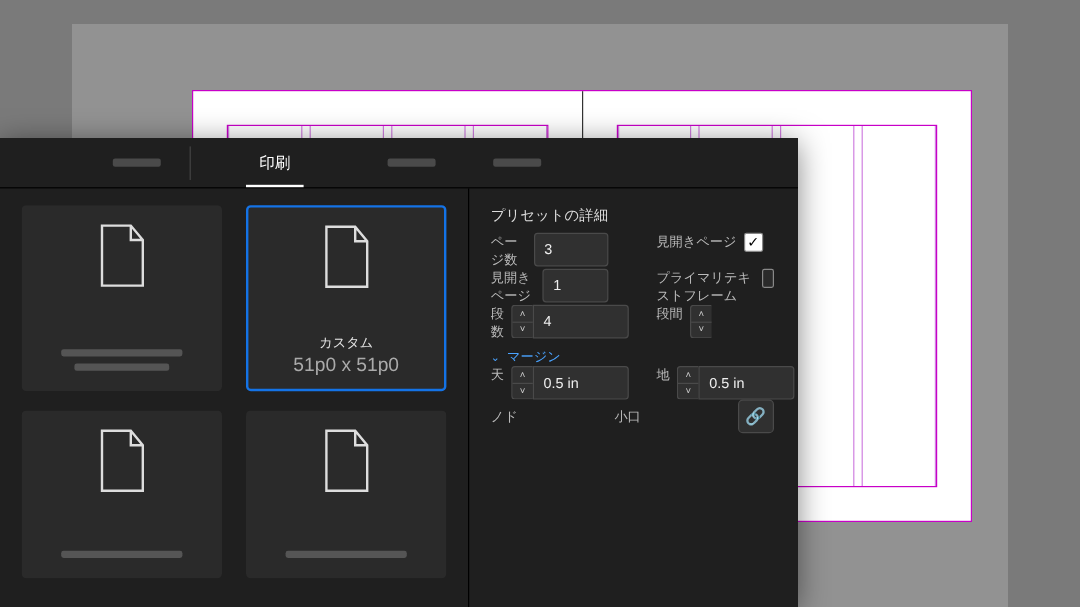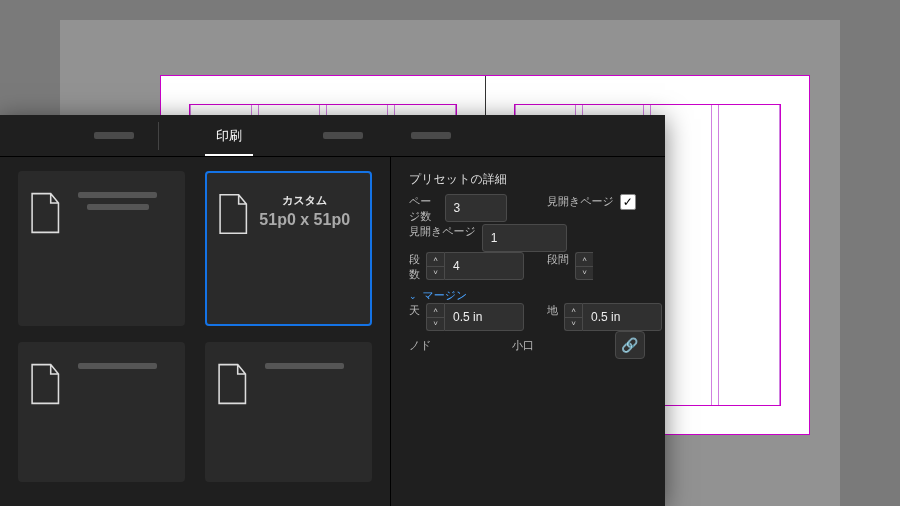--- a/index.html
+++ b/index.html
@@ -20,21 +20,21 @@
   .tab-spacer { width: 70px; }
   .tab-pill { width: 40px; height: 7px; background: #4a4a4a; border-radius: 2px; margin: 0 24px; }
   .tab-sep { width: 1px; height: 28px; background: #444; }
   .tab-active-wrap { width: 140px; display:flex; flex-direction:column; align-items:center; justify-content:center; position:relative; height:100%; }
   .tab-active-label { color: #fff; font-size: 13px; font-weight: 500; }
   .tab-underline { position:absolute; bottom:0; width:48px; height:2px; background:#fff; }
 
   .content { display:flex; height: calc(100% - 42px); }
 
   .presets { width: 390px; padding: 14px 18px 0; display: grid; grid-template-columns: 1fr 1fr; gap: 16px 20px; overflow:hidden; align-content:start; }
-  .card { background: #2a2a2a; border-radius: 4px; height: 155px; padding: 14px 10px 10px; display:flex; flex-direction:row; align-items:flex-start; justify-content:space-between; border: 1px solid transparent; font-weight: bold; }
+  .card { background: #2a2a2a; border-radius: 4px; height: 155px; padding: 14px 10px 10px; display:flex; flex-direction:column; align-items:center; justify-content:space-between; border: 1px solid transparent; }
   .card.selected { border: 2px solid #1473e6; background:#2a2a2a; }
   .doc-icon { width: 42px; height: 54px; position: relative; }
   .doc-icon svg { width:100%; height:100%; }
   .card-labels { width:100%; text-align:center; }
   .labrow { height:6px; background:#555; border-radius:2px; margin:6px auto; width:70%; }
   .card .title { color:#e6e6e6; font-size:11px; margin-top:6px; }
   .card .sub { color:#aaa; font-size:16px; margin-top:3px; }
 
   .details { flex:1; padding: 14px 20px 0 18px; border-left:1px solid #000; display:flex; flex-direction:column; gap:0; overflow:hidden; }
   .details-header { font-size:12px; color:#ddd; margin-bottom:6px; }
@@ -164,20 +164,24 @@
         </div>
       </div>
 
       <div class="row">
         <div class="field">
           <span class="flabel">見開きページ</span>
           <div class="input">
               <span>1</span>
             </div>
         </div>
+        <div class="field">
+          <span class="flabel">プライマリテキストフレーム</span>
+          <div class="check empty"></div>
+        </div>
       </div>
 
       <div class="row">
         <div class="field">
           <span class="flabel">段数</span>
           <div class="stepper">
             <div class="step-btns">
                 <span>˄</span>
                 <span>˅</span>
               </div>

